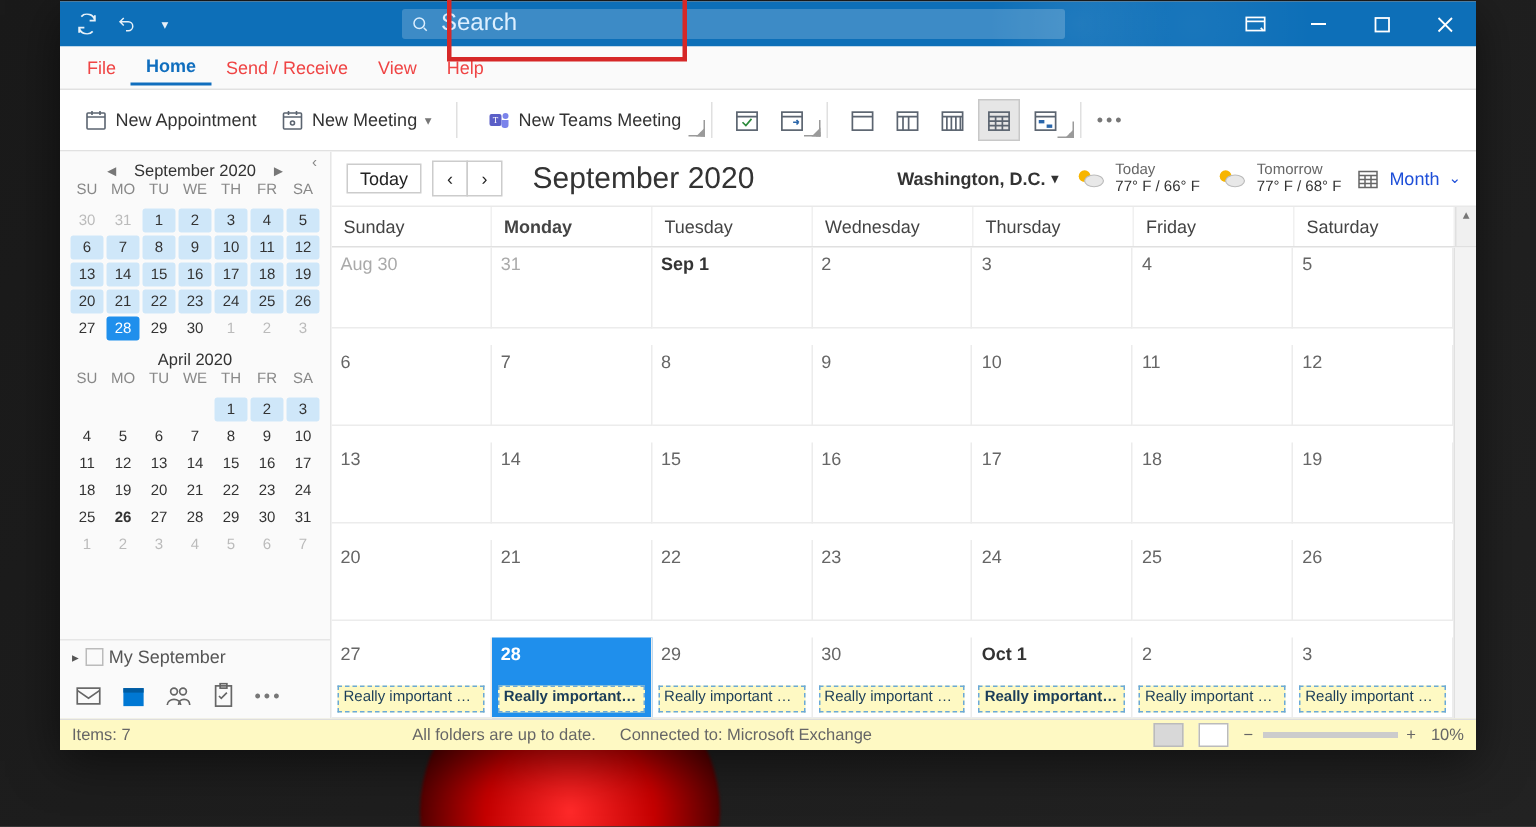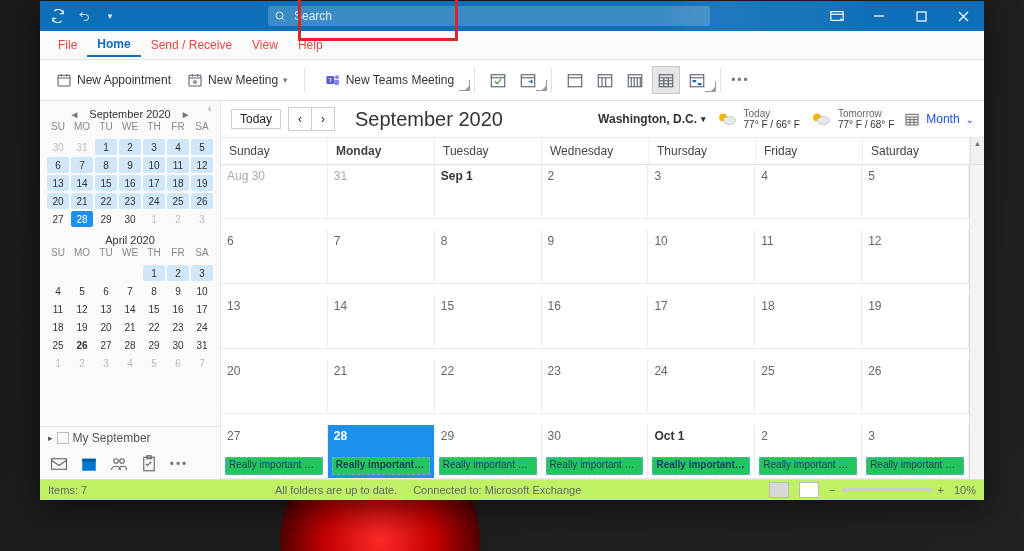--- a/index.html
+++ b/index.html
@@ -30,21 +30,21 @@
     display:flex;align-items:center;color:#fff;
     background-image: radial-gradient(circle at 72% 50%, rgba(255,255,255,0.08) 1px, transparent 60px),
                       radial-gradient(circle at 80% 50%, rgba(255,255,255,0.05) 1px, transparent 80px);
   }
   .titlebar .qat {display:flex;align-items:center;gap:6px;padding:0 8px;}
   .titlebar .qat .qbtn{width:20px;height:20px;display:flex;align-items:center;justify-content:center;opacity:.9;}
   .titlebar .search {
     margin-left:140px;width:430px;height:20px;border-radius:2px;
     background:#fff3;display:flex;align-items:center;padding:0 6px;gap:6px;color:#fff;
   }
-  .titlebar .search input{flex:1;background:transparent;border:0;outline:0;color:#fff;font-size:12px;}
+  .titlebar .search input{flex:1;background:transparent;border:0;outline:0;color:#fff;font-size:16px;}
   .titlebar .search input::placeholder{color:#dcefff;}
   .wincontrols{margin-left:auto;display:flex;}
   .winbtn{width:42px;height:30px;display:flex;align-items:center;justify-content:center;color:#fff;}
   
   .menubar{height:28px;display:flex;align-items:center;border-bottom:1px solid #e1e1e1;background:#fafafa;padding:0 8px;gap:0;}
   .menuitem{padding:4px 10px;color:#ef4444;}
   .menuitem.active{color:var(--dark-blue);border-bottom:2px solid var(--dark-blue);font-weight:600;}
   
   .ribbon{height:40px;display:flex;align-items:center;background:#fff;border-bottom:1px solid #e1e1e1;padding:0 6px;gap:2px;}
   .rchunk{display:flex;align-items:center;gap:4px;padding:0 4px;position:relative;}
@@ -95,25 +95,25 @@
   .wh.bold{font-weight:700;}
   .scrollcol{background:#f0f0f0;border-left:1px solid #e0e0e0;display:flex;align-items:flex-start;justify-content:center;}
   .scrollcol span{font-size:9px;color:#777;}
 
   .monthgrid{flex:1;display:grid;grid-template-rows:repeat(5,1fr);position:relative;}
   .mrow{display:grid;grid-template-columns:repeat(7,1fr);}
   .cell{border-right:1px solid #ececec;border-bottom:1px solid #ececec;position:relative;padding:4px 6px;font-size:12px;color:#666;overflow:hidden;}
   .cell.other{color:#aaa;}
   .cell.bold{color:#333;font-weight:700;}
   .cell.sel{background:#1f8fec;color:#fff;}
-  .evt{position:absolute;left:4px;right:4px;bottom:3px;height:14px;background:#22c55e;color:#1b3d59;font-size:10px;padding:1px 3px;overflow:hidden;white-space:nowrap;text-overflow:ellipsis;border:1px dashed #6aa9d8;}
+  .evt{position:absolute;left:4px;right:4px;bottom:3px;height:14px;background:#fef9c3;color:#1b3d59;font-size:10px;padding:1px 3px;overflow:hidden;white-space:nowrap;text-overflow:ellipsis;border:1px dashed #6aa9d8;}
   .cell.sel .evt{color:#1b3d59;}
 
   
-  .status{height:20px;background:#bef264;border-top:1px solid #ddd;display:flex;align-items:center;font-size:11px;color:#666;padding:0 8px;gap:16px;}
+  .status{height:20px;background:#fef9c3;border-top:1px solid #ddd;display:flex;align-items:center;font-size:11px;color:#666;padding:0 8px;gap:16px;}
   .status .right{margin-left:auto;display:flex;align-items:center;gap:10px;}
   .vbtn{width:18px;height:14px;border:1px solid #bbb;background:#fff;position:relative;}
   .vbtn.active{background:#d8d8d8;}
   .zoom{width:90px;height:4px;background:#ccc;position:relative;}
   .zoom::before{content:"";position:absolute;left:-10px;top:-4px;font-size:11px;}
   .zoomtrack{display:flex;align-items:center;gap:6px;}
 
   
   .redlight{position:absolute;left:280px;bottom:-90px;width:200px;height:200px;border-radius:50%;background:radial-gradient(circle,#ff2a2a 0%,#c40000 40%,#500 70%,transparent 80%);filter:blur(1px);}
   .rbtn.selected{background:#e6e6e6;border:1px solid #c8c8c8;}

